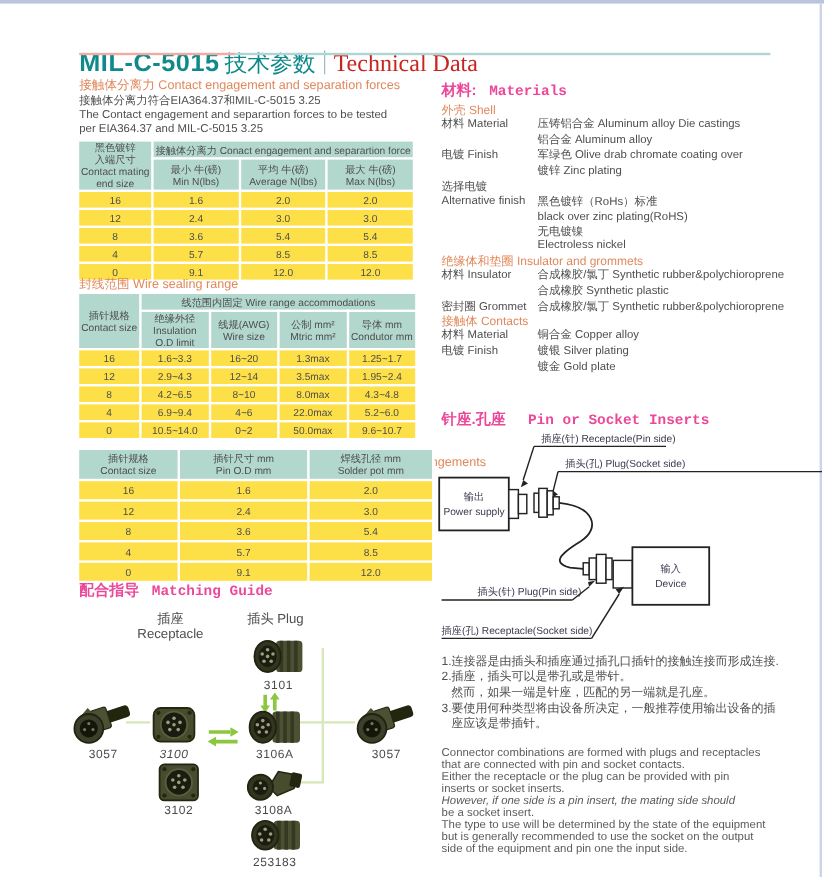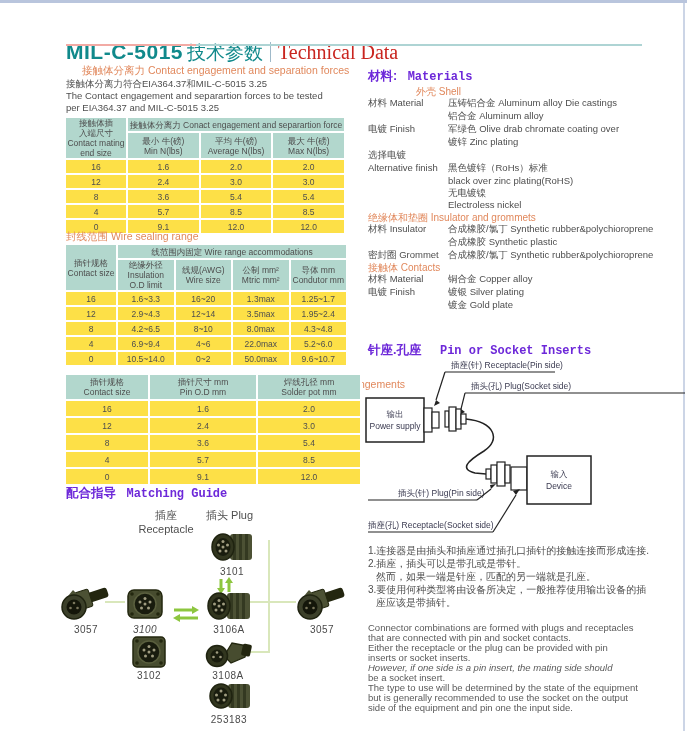--- a/index.html
+++ b/index.html
@@ -12,21 +12,21 @@
   .title{position:absolute;left:66px;top:16px;display:flex;align-items:baseline;white-space:nowrap;}
   .title .t-model{color:#10898b;font-size:21px;font-weight:bold;letter-spacing:.5px;}
   .title .t-cn{color:#10898b;font-size:19px;margin-left:4px;margin-top:24px;}
   .title .t-div{display:inline-block;width:1px;height:20px;background:#9fb9c9;margin:0 7px;transform:translateY(3px);}
   .title .t-en{color:#c9251f;font-family:"Liberation Serif",serif;font-size:20px;}
   .rule-pink{position:absolute;left:66px;top:44px;width:130px;height:2px;background:#f2aaa4;}
   .rule-teal{position:absolute;left:196px;top:44px;width:446px;height:2px;background:#aed4d4;}
 
   
   .sec-orange{position:absolute;font-size:10.5px;color:#e1885c;white-space:nowrap;}
-  .sec-navy{position:absolute;white-space:nowrap;color:#6d28d9;text-align:center;}
+  .sec-navy{position:absolute;white-space:nowrap;color:#ec4899;text-align:center;}
   .sec-navy .cn{font-size:12.5px;font-weight:bold;}
   .sec-navy .en{font-size:12px;font-weight:bold;font-family:"Liberation Mono",monospace;margin-left:6px;}
   .note-line{position:absolute;font-size:9.5px;color:#4e4e4e;white-space:nowrap;}
 
   
   table.tbl{position:absolute;border-collapse:collapse;table-layout:fixed;text-align:center;font-size:8.5px;color:#4e4e4e;}
   table.tbl td,table.tbl th{border:2px solid #ffffff;font-weight:normal;padding:0 1px;line-height:10px;}
   table.tbl .hd{background:#b2d7cd;}
   table.tbl .bd{background:#fde047;height:13px;}
   .hd .l{display:block;}
@@ -58,33 +58,33 @@
 
   <div class="title">
     <span class="t-model">MIL-C-5015</span>
     <span class="t-cn">技术参数</span>
     <span class="t-div"></span>
     <span class="t-en">Technical Data</span>
   </div>
   <div class="rule-pink"></div>
   <div class="rule-teal"></div>
 
-  <div class="sec-orange" style="left:82px;top:64px;text-align:right;">
+  <div class="sec-orange" style="left:66px;top:64px;text-align:right;">
     <span>接触体分离力</span>
     <span>Contact engagement and separation forces</span>
   </div>
   <div class="note-line" style="left:66px;top:78px;">接触体分离力符合EIA364.37和MIL-C-5015 3.25</div>
   <div class="note-line" style="left:66px;top:90px;">The Contact engagement and separartion forces to be tested</div>
   <div class="note-line" style="left:66px;top:102px;">per EIA364.37 and MIL-C-5015 3.25</div>
 
   <table class="tbl" style="left:64px;top:116px;width:282px;">
     <tbody>
         <tr>
       <th class="hd" rowspan="2" style="width:58px;">
-        <span class="l">接触体插</span>
+        <span class="l">黑色镀锌</span>
         <span class="l">入端尺寸</span>
         <span class="l">Contact mating</span>
         <span class="l">end size</span>
       </th>
       <th class="hd" colspan="3" style="height:13px;">接触体分离力 Conact engagement and separartion force</th>
     </tr>
     <tr>
       <th class="hd" style="width:72px;height:24px;">
         <span class="l">最小 牛(磅)</span>
         <span class="l">Min N(lbs)</span>
@@ -245,21 +245,21 @@
           <td class="bd">9.1</td>
           <td class="bd">12.0</td>
         </tr>
   </tbody>
     </table>
 
   <div class="sec-navy" style="left:66px;top:483px;">
     <span class="cn">配合指导</span>
     <span class="en">Matching Guide</span>
   </div>
-  <div class="mg-col-label" style="left:136px;top:508px;width:60px;">
+  <div class="mg-col-label" style="left:112px;top:508px;width:60px;">
     <div>插座</div>
     <div>Receptacle</div>
   </div>
   <div class="mg-col-label" style="left:206px;top:508px;">插头 Plug</div>
 
   <div class="mg-line" style="left:105px;top:601px;width:20px;height:2px;"></div>
   <div class="mg-line" style="left:268px;top:540px;width:2px;height:112px;"></div>
   <div class="mg-line" style="left:250px;top:601px;width:46px;height:2px;"></div>
   <div class="mg-line" style="left:250px;top:651px;width:20px;height:2px;"></div>
 
@@ -413,21 +413,21 @@
         <circle cx="16" cy="20" r="1.5" fill="#a09c80"></circle>
     </svg>
   </div>
   <div class="conn-code" style="left:200px;top:714px;width:58px;">253183</div>
 
   <div class="sec-navy" style="left:368px;top:66px;">
     <span class="cn">材料:</span>
     <span class="en">Materials</span>
   </div>
 
-  <div class="mat-sub" style="left:368px;top:85px;margin-left:48px;">外壳  Shell</div>
+  <div class="mat-sub" style="left:368px;top:85px;">外壳  Shell</div>
   <div class="mat-row" style="left:368px;top:97px;">
       <span class="lab">材料 Material</span>
       <span class="val">压铸铝合金 Aluminum alloy Die castings</span>
     </div>
   <div class="mat-row" style="left:368px;top:110px;">
       <span class="lab"></span>
       <span class="val">铝合金 Aluminum alloy</span>
     </div>
   <div class="mat-row" style="left:368px;top:123px;">
       <span class="lab">电镀 Finish</span>

